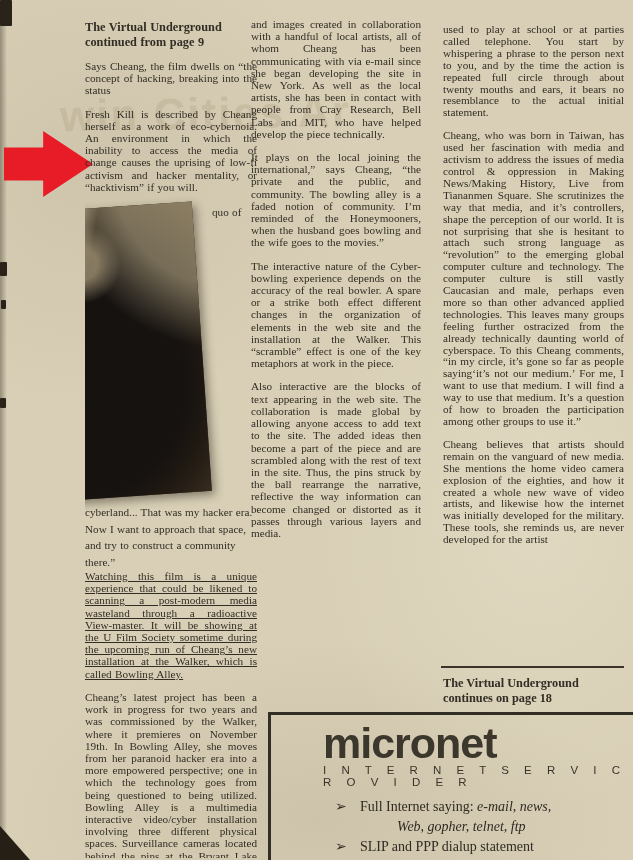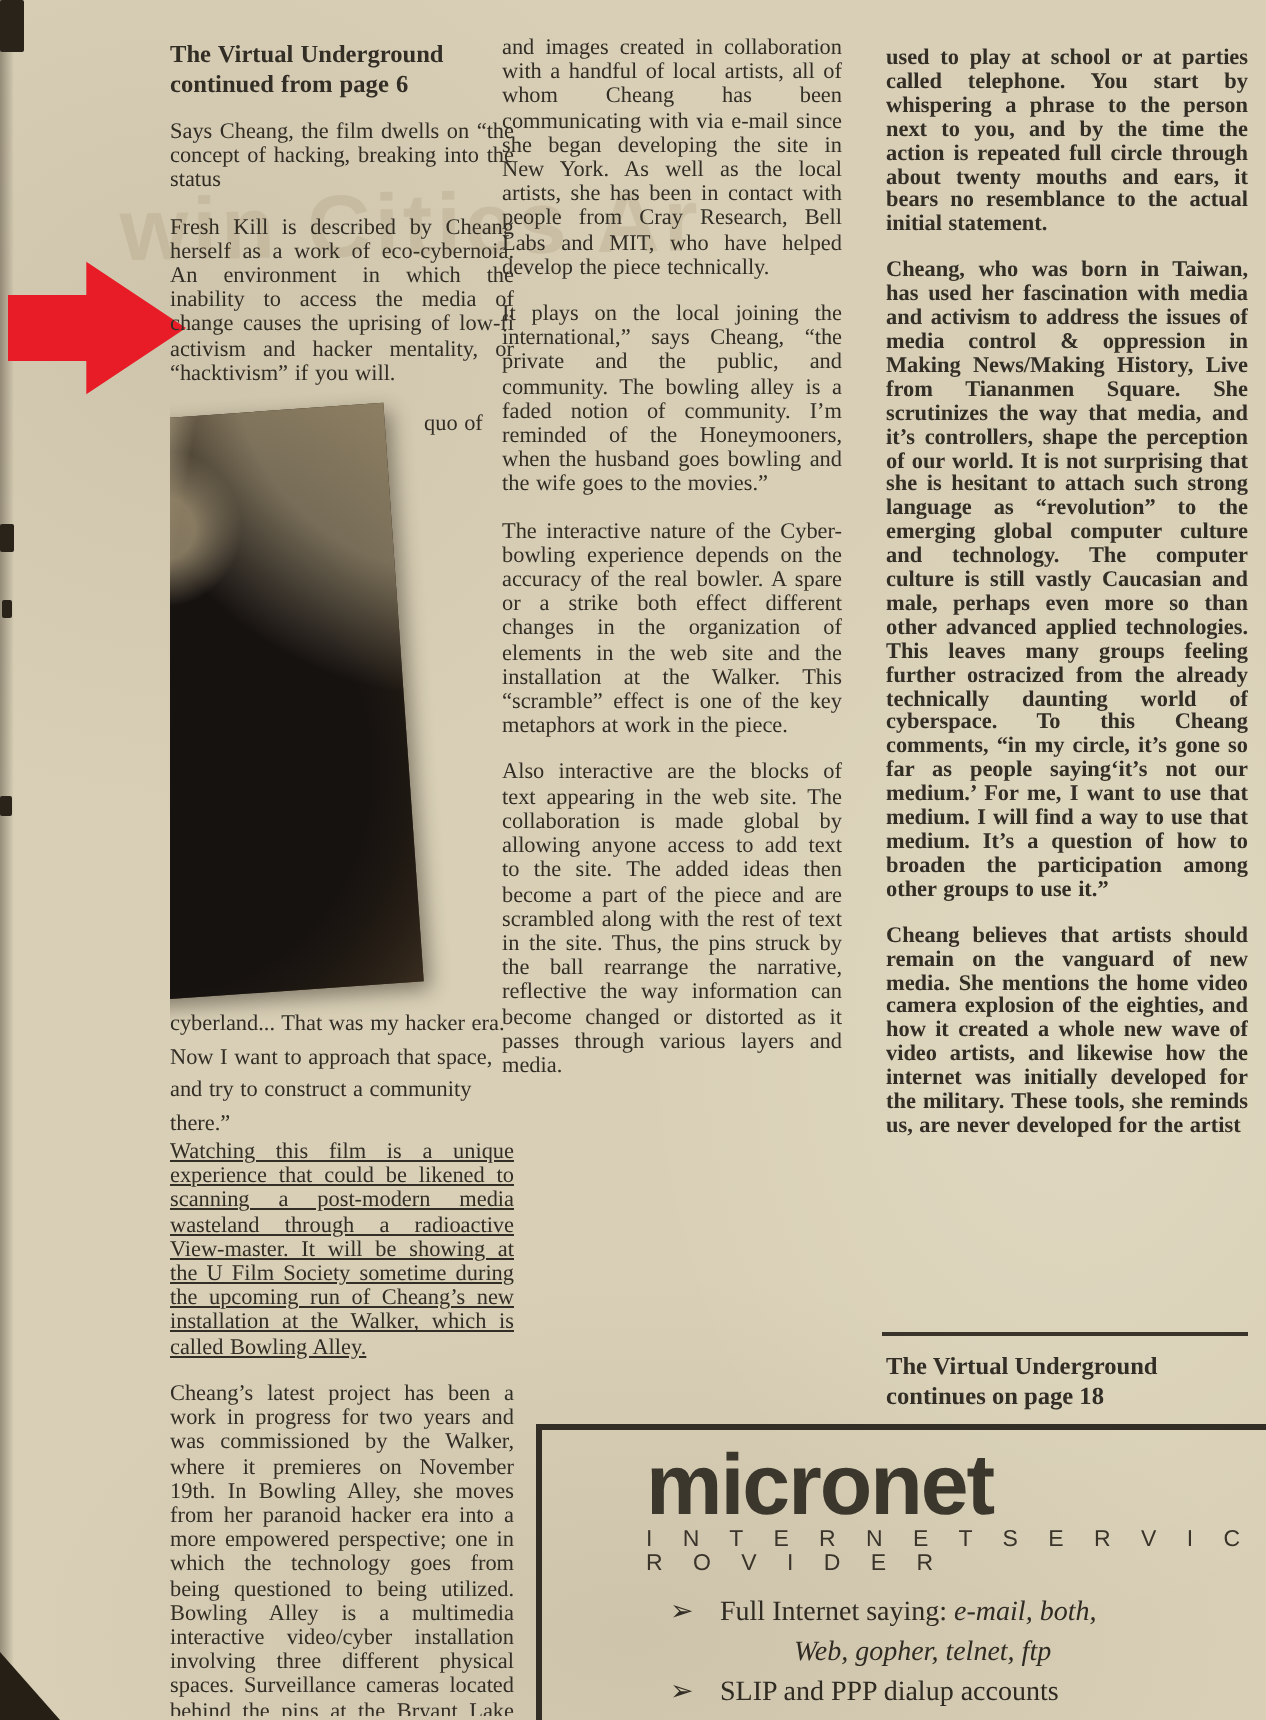--- a/index.html
+++ b/index.html
@@ -24,21 +24,21 @@
     pointer-events:none;}
 
   .red-arrow{position:absolute;left:4px;top:128px;width:89px;height:72px;
     clip-path:polygon(0 27%,44% 27%,44% 4%,100% 50%,44% 96%,44% 73%,0 73%);}
 
   .col{position:absolute;text-align:justify;overflow:hidden;
     font-size:11.2px;line-height:12.2px;word-spacing:.5px;}
   .col p{margin:0 0 11px 0;}
   .col-left{left:85px;top:20px;width:172px;height:838px;}
   .col-mid{left:251px;top:18px;width:170px;height:686px;}
-  .col-right{left:443px;top:24px;width:181px;height:636px;line-height:11.9px;font-weight:bold;}
+  .col-right{left:443px;top:24px;width:181px;height:636px;line-height:11.9px;}
   .hdr{font-weight:bold;font-size:12.3px;line-height:14.5px;margin:0 0 40px 0;text-align:left;}
 
   .wrap-zone{position:relative;}
   .photo-float{float:left;width:212px;height:300px;margin-left:-85px;
     shape-outside:polygon(0 0,190px 0,208px 240px,155px 300px,0 300px);
     shape-margin:6px;}
   .photo{position:relative;width:200px;height:290px;margin:4px 0 0 2px;
     transform:rotate(-4deg);transform-origin:50% 50%;
     background:
       radial-gradient(circle at 43% 19%, rgba(150,136,108,.85) 0 6%, rgba(150,136,108,0) 15%),
@@ -86,21 +86,21 @@
   <div class="speck" style="left:0;top:262px;width:7px;height:14px;"></div>
   <div class="speck" style="left:1px;top:300px;width:5px;height:9px;"></div>
   <div class="speck" style="left:0;top:398px;width:6px;height:10px;"></div>
   <div class="corner-bl"></div>
 
   <div class="red-arrow" style="background:#e81c27;"></div>
 
   <div class="col col-left">
     <p class="hdr">
       <span>The Virtual Underground</span><br>
-      <span>continued from page 6</span>
+      <span>continued from page 9</span>
     </p>
     <p>Says Cheang, the film dwells on “the concept of hacking, breaking into the status</p>
     <p>Fresh Kill is described by Cheang herself as a work of eco-cybernoia.  An environment in which the inability to access the media of change causes the uprising of low-fi activism and hacker mentality, or “hacktivism” if you will.</p>
     <div class="wrap-zone">
       <div class="photo-float">
         <div class="photo"></div>
       </div>
       <p class="wrap-quote">quo of cyberland...  That was my hacker era.  Now I want to approach that space, and try to construct a community there.”</p>
       <p class="p-watching">Watching this film is a unique experience that could be likened to scanning a post-modern media wasteland through a radioactive View-master.  It will be showing at the U Film Society sometime during the upcoming run of Cheang’s new installation at the Walker, which is called Bowling Alley.</p>
     </div>
@@ -128,27 +128,27 @@
 
   <div class="ad">
     <div class="ad-vertical">minnesota</div>
     <div class="ad-main">
       <div class="ad-brand">micronet</div>
       <div class="ad-tagline">I N T E R N E T   S E R V I C E   P R O V I D E R</div>
       <div class="ad-list">
         <div class="ad-item">
           <span class="arr">➢</span>
           <span>
-            <span>Full Internet saying:  </span><em>e-mail, both,</em>
+            <span>Full Internet saying:  </span><em>e-mail, news,</em>
           </span>
         </div>
         <div class="ad-cont">Web, gopher, telnet, ftp</div>
         <div class="ad-item">
           <span class="arr">➢</span>
-          <span>SLIP and PPP dialup accounts</span>
+          <span>SLIP and PPP dialup statement</span>
         </div>
         <div class="ad-item">
           <span class="arr">➢</span>
           <span>Secure, reliable, reasonable cost</span>
         </div>
 
       </div>
     </div>
   </div>
 

